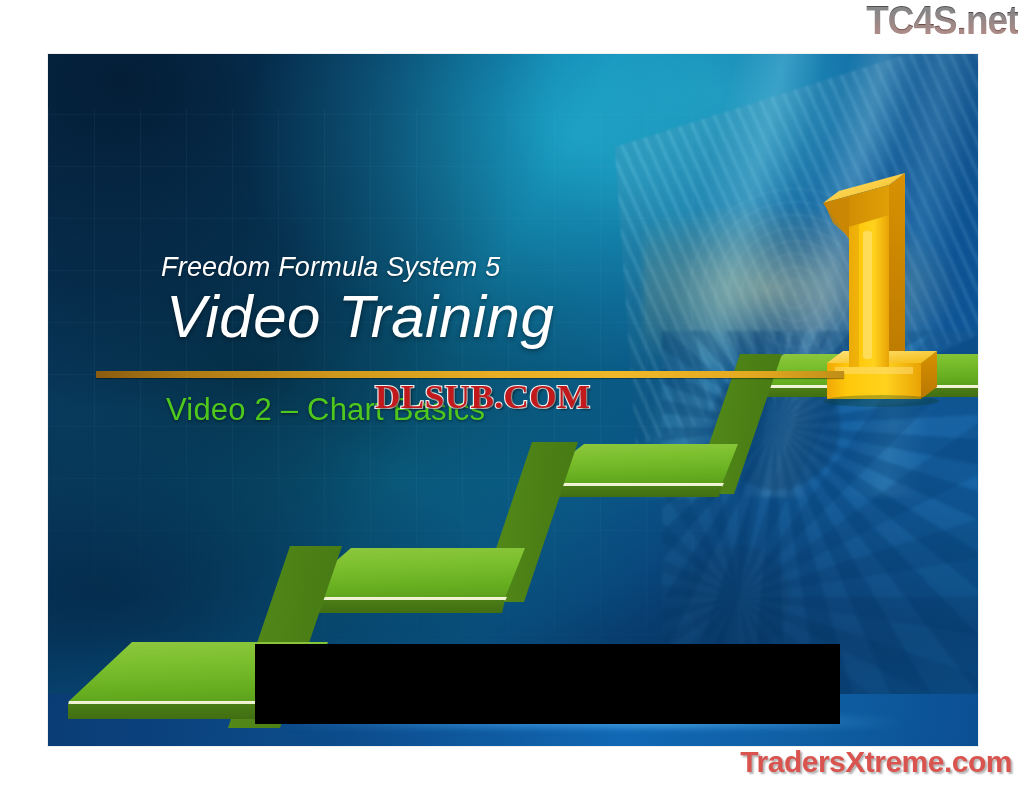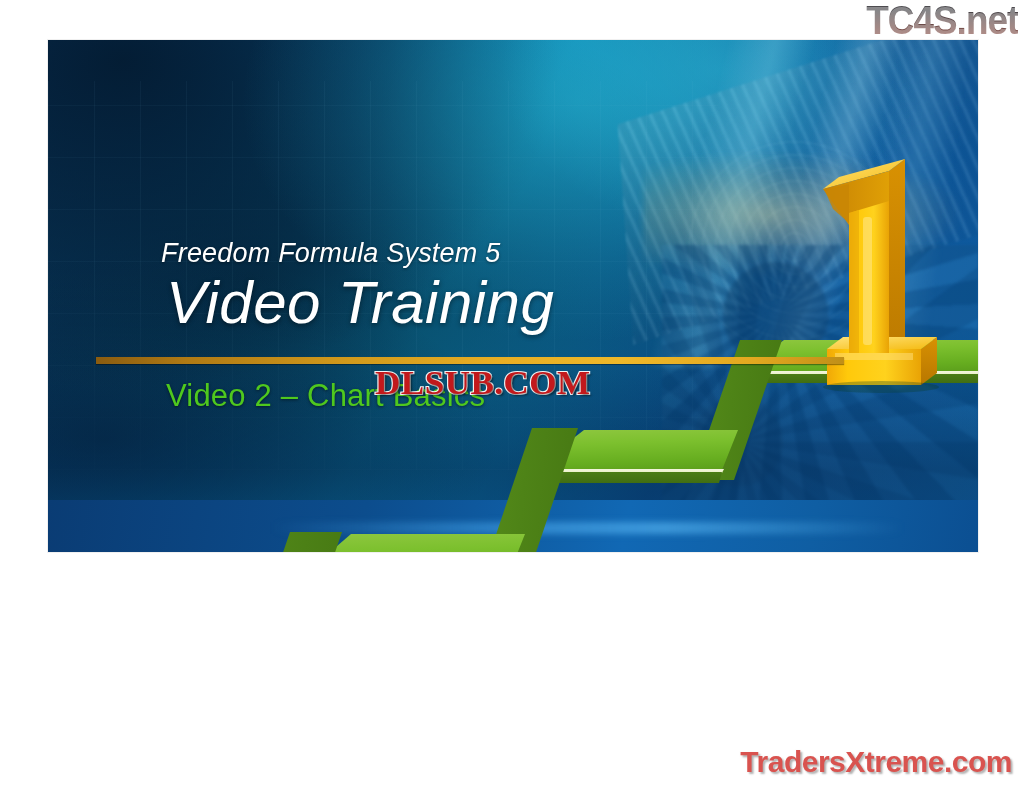--- a/index.html
+++ b/index.html
@@ -32,23 +32,23 @@
     color: transparent;
     text-shadow: 0 1px 0 rgba(255,255,255,0.35);
     z-index: 40;
     white-space: nowrap;
   }
 
   
   #slide {
     position: absolute;
     left: 48px;
-    top: 40px;
+    top: 54px;
     width: 930px;
-    height: 512px;
+    height: 692px;
     overflow: hidden;
     box-shadow: 0 0 0 1px rgba(0,0,0,0.06);
   }
 
   
   .bg-base {
     position: absolute;
     inset: 0;
     background:
       linear-gradient(118deg,

